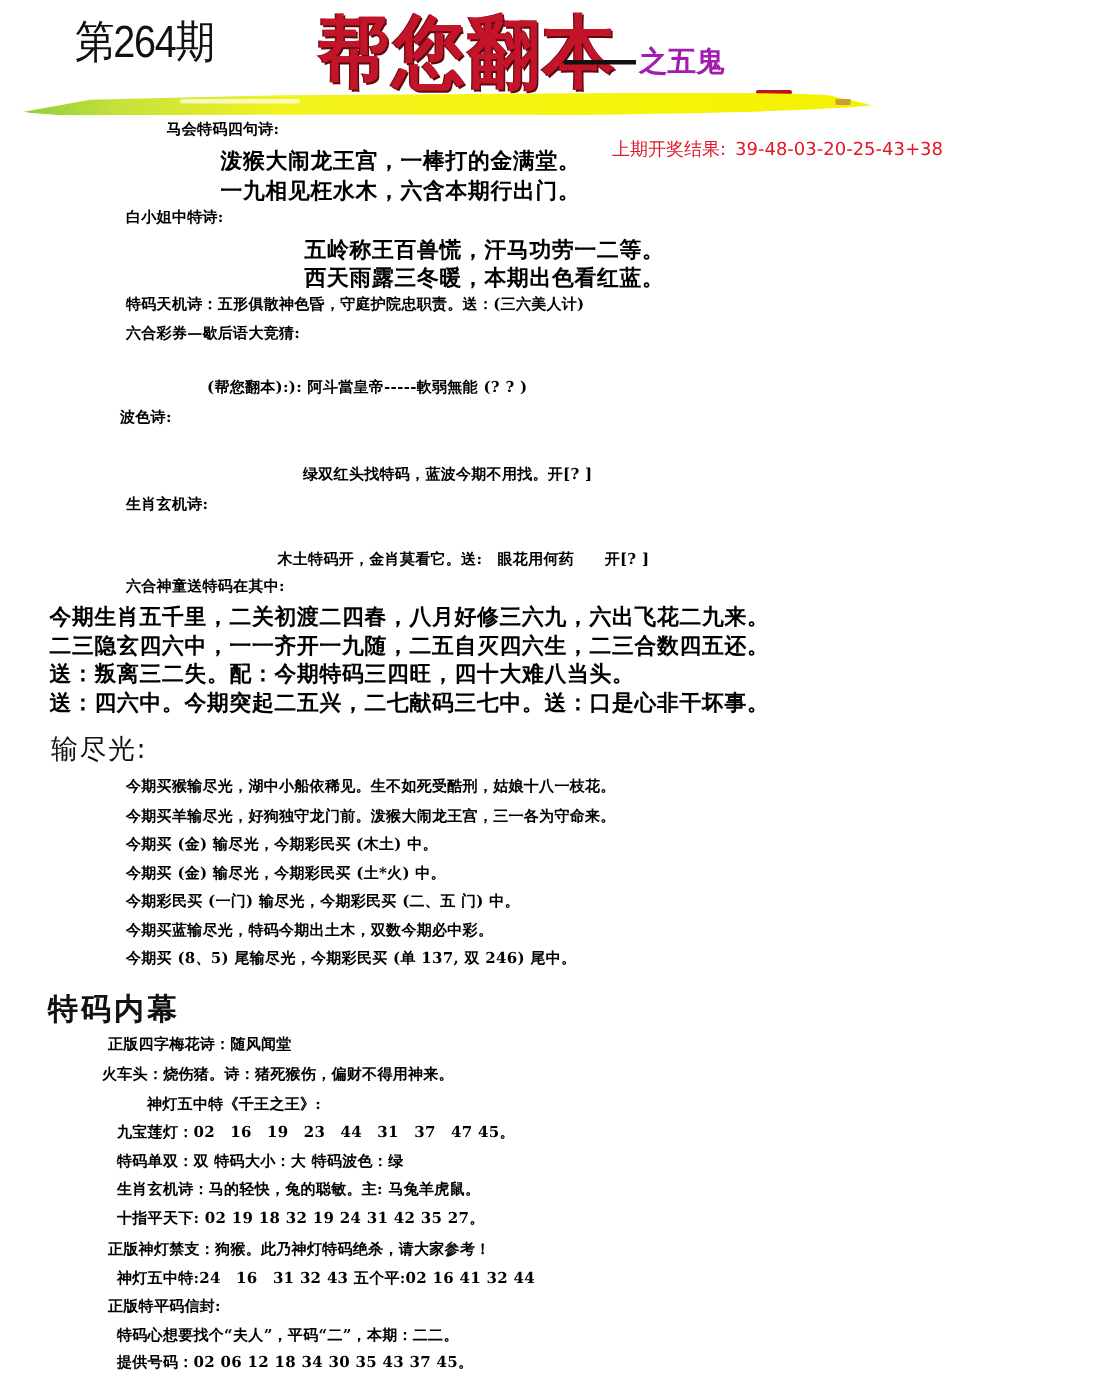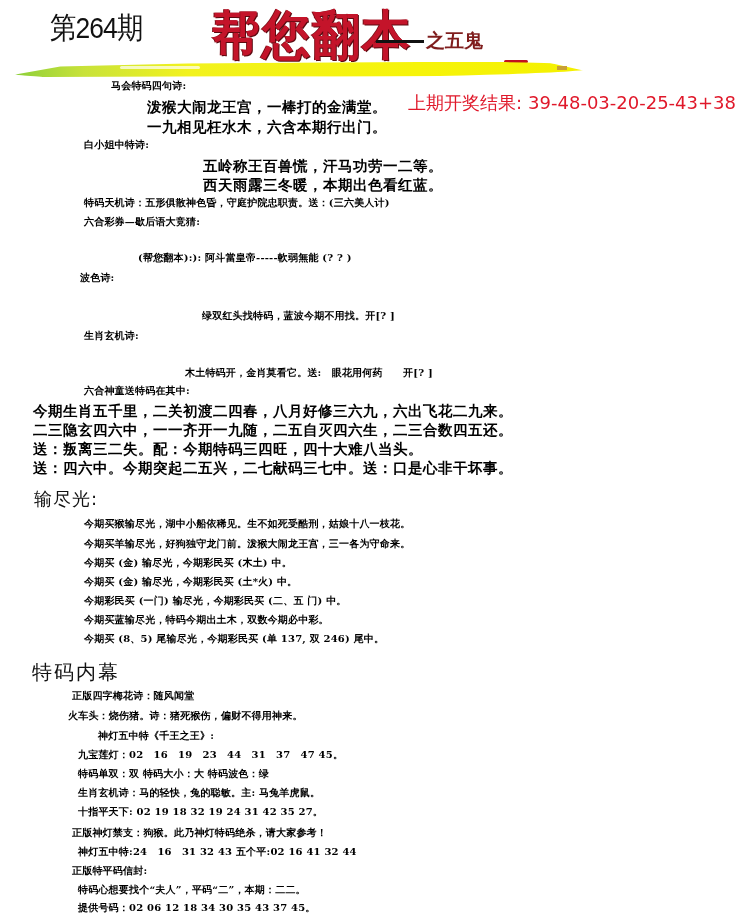--- a/index.html
+++ b/index.html
@@ -13,39 +13,39 @@
       left: 50px; top: 8px; font-family: "Liberation Sans", "DejaVu Sans", sans-serif;
       font-size: 30px; letter-spacing: -1px; color: #111; transform: scaleX(0.88); transform-origin: left top;
     }
     .title-main {
       left: 212px; top: 0px; font-family: "DejaVu Serif", serif; font-size: 48px; font-weight: bold;
       color: #c4142a; letter-spacing: 2px;
       text-shadow: 1px 1px 0 #5a0a10, -1px 0 0 #7a1018;
       transform: scaleY(1.1); transform-origin: left top;
     }
     .title-sub {
-      left: 376px; top: 28px; font-family: "DejaVu Sans", sans-serif; font-size: 19px; font-weight: bold; color: #7f1d1d;
+      left: 376px; top: 28px; font-family: "DejaVu Sans", sans-serif; font-size: 19px; font-weight: bold; color: #a21caf;
     }
     .title-sub .dash { display:inline-block; width: 48px; height: 3px; background:#111; vertical-align: middle; margin-right: 2px; }
     .swoosh {
       left: 14px; top: 62px; width: 578px; height: 15px;
       background: linear-gradient(90deg, #8ccf3a 0%, #c8e23a 12%, #f2f21e 30%, #f6f40a 70%, #f4f000 100%);
       border-radius: 60% 30% 80% 10% / 100% 60% 100% 40%;
       clip-path: polygon(0% 85%, 8% 30%, 30% 10%, 70% 0%, 92% 0%, 100% 70%, 96% 100%, 40% 95%, 5% 100%);
     }
     .swoosh-hl { left: 120px; top: 66px; width: 80px; height: 3px; background: rgba(255,255,255,0.7); border-radius: 3px; }
     .red-mark { left: 504px; top: 60px; width: 24px; height: 3px; background: #c01020; border-radius: 2px; }
     .gold-mark { left: 557px; top: 66px; width: 10px; height: 4px; background: #c9a035; }
     .result {
-      left: 408px; top: 91px; font-family: "DejaVu Sans", sans-serif; font-size: 18px; color: #e0182a;
+      left: 408px; top: 91px; font-family: "DejaVu Sans", sans-serif; font-size: 12px; color: #e0182a;
     }
     .t { font-size: 10px; font-weight: bold; letter-spacing: 0.2px; }
     .t-big { font-size: 14.5px; font-weight: bold; letter-spacing: 0.5px; }
     .h-sec { font-family: "DejaVu Sans", sans-serif; font-size: 18px; font-weight: normal; color: #111; letter-spacing: 1px; }
-    .h-sec2 { font-family: "DejaVu Sans", sans-serif; font-size: 20px; color: #111; letter-spacing: 2px; }
+    .h-sec2 { font-family: "DejaVu Sans", sans-serif; font-size: 20px; color: #111; letter-spacing: 2px; font-weight: bold; }
   </style>
 </head>
 <body>
 
 <div class="abs issue">第264期</div>
 <div class="abs title-main">帮您翻本</div>
 <div class="abs title-sub"><span class="dash"></span><span>之五鬼</span></div>
 <div class="abs red-mark"></div>
 <div class="abs swoosh"></div>
 <div class="abs swoosh-hl"></div>

